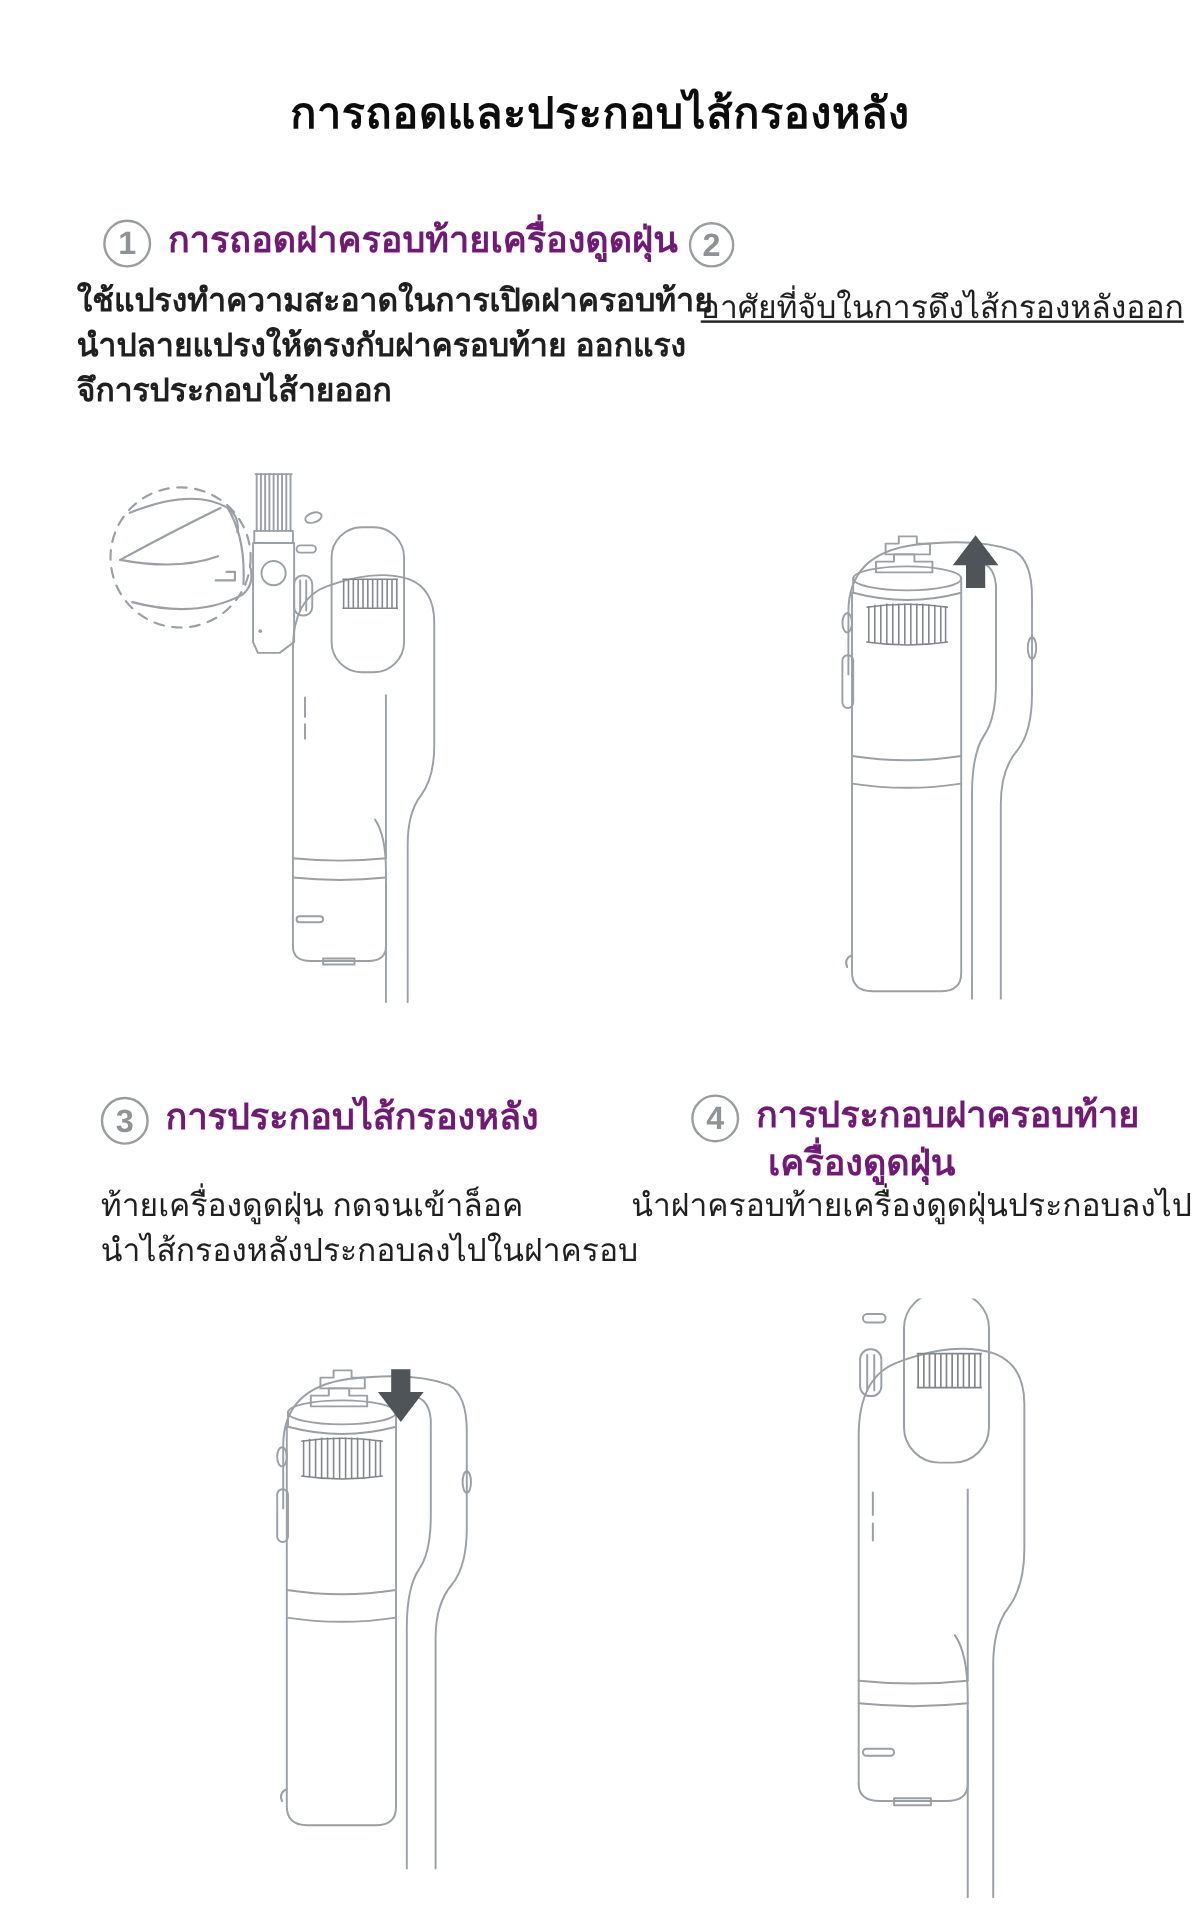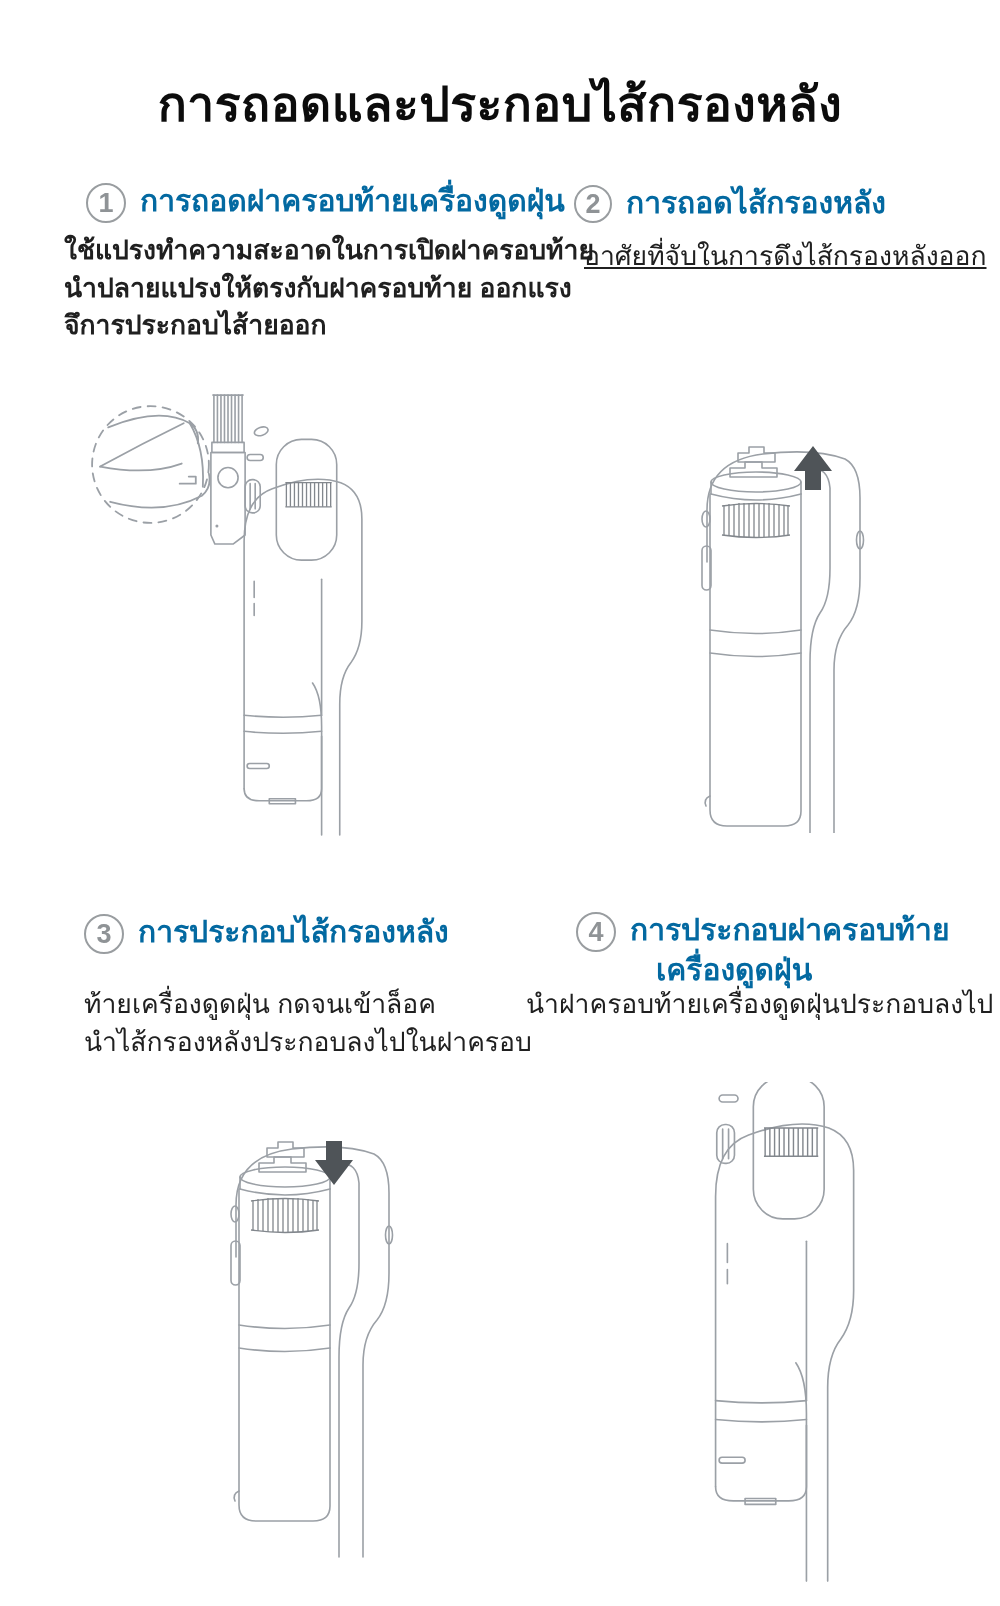--- a/index.html
+++ b/index.html
@@ -9,40 +9,40 @@
     width:1000px; height:1606px;
     margin:0 auto;
     background:#ffffff;
     font-family:"Liberation Sans", sans-serif;
     color:#1c1c1c;
     overflow:hidden;
   }
   .doc-title {
     position:absolute; left:0; right:0; top:66px;
     text-align:center;
-    font-size:48px; font-weight:bold; color:#0c0c0c;
+    font-size:36px; font-weight:bold; color:#0c0c0c;
     letter-spacing:.5px;
   }
   .step-header {
     position:absolute;
     display:flex; align-items:flex-start; gap:14px;
   }
   .step-badge {
     flex:0 0 auto;
     width:40px; height:40px;
     border:2.5px solid #999da0; border-radius:50%;
     color:#8f9396;
     font-size:27px; font-weight:600;
     display:flex; align-items:center; justify-content:center;
     margin-top:2px;
   }
   .step-heading {
-    font-size:30px; font-weight:bold; color:#0369a1; line-height:40px;
-  }
-  .step-heading .indent2 { margin-left:26px; }
+    font-size:30px; font-weight:bold; color:#701a75; line-height:40px;
+  }
+  .step-heading .indent2 { margin-left:10px; }
   .body-text {
     position:absolute;
     font-size:26.5px; line-height:37.5px; color:#202020;
     white-space:nowrap;
   }
   .figure { position:absolute; }
   svg { display:block; }
 </style>
 </head>
 <body>
@@ -51,21 +51,20 @@
 
   <div class="doc-title">การถอดและประกอบไส้กรองหลัง</div>
 
   <div class="step-header" style="left:86px; top:181px;">
     <div class="step-badge">1</div>
     <div class="step-heading">การถอดฝาครอบท้ายเครื่องดูดฝุ่น</div>
   </div>
 
   <div class="step-header" style="left:574px; top:183px;">
     <div class="step-badge" style="width:38px;height:38px;">2</div>
-    <div class="step-heading">การถอดไส้กรองหลัง</div>
   </div>
 
   <div class="body-text" style="left:64px; top:232px;font-weight:bold;">
     <div>ใช้แปรงทำความสะอาดในการเปิดฝาครอบท้าย</div>
     <div>นำปลายแปรงให้ตรงกับฝาครอบท้าย ออกแรง</div>
     <div>จึการประกอบไส้ายออก</div>
   </div>
 
   <div class="body-text" style="left:584px; top:238px;text-decoration:underline;">
     <div>อาศัยที่จับในการดึงไส้กรองหลังออก</div>

